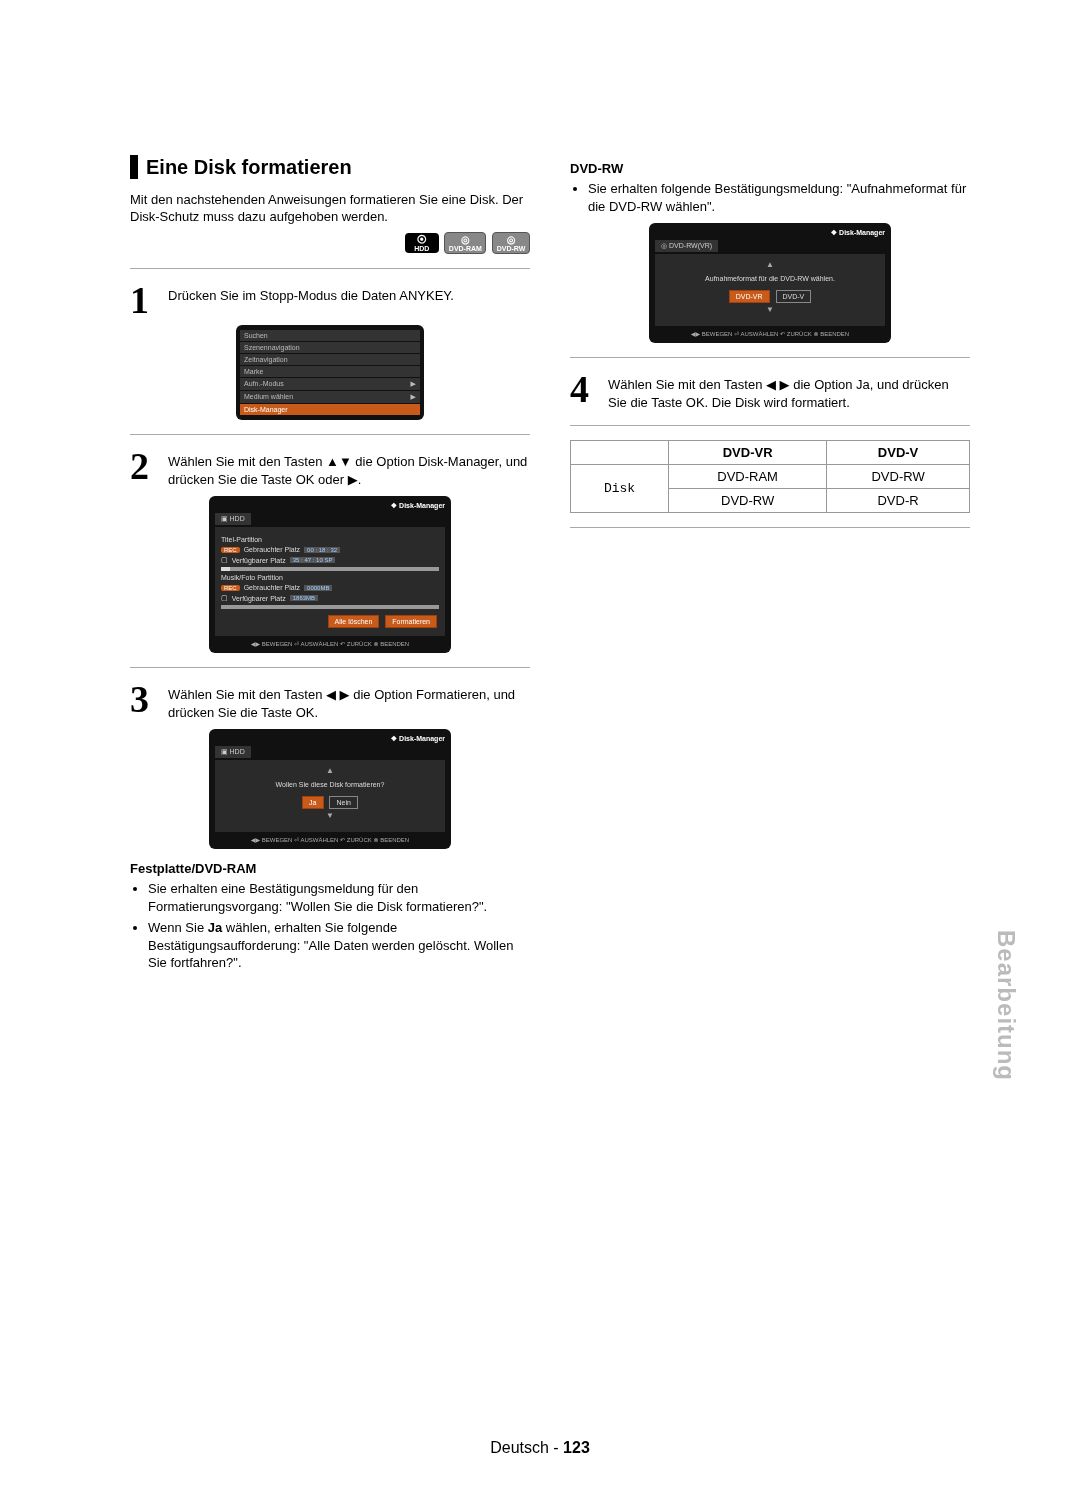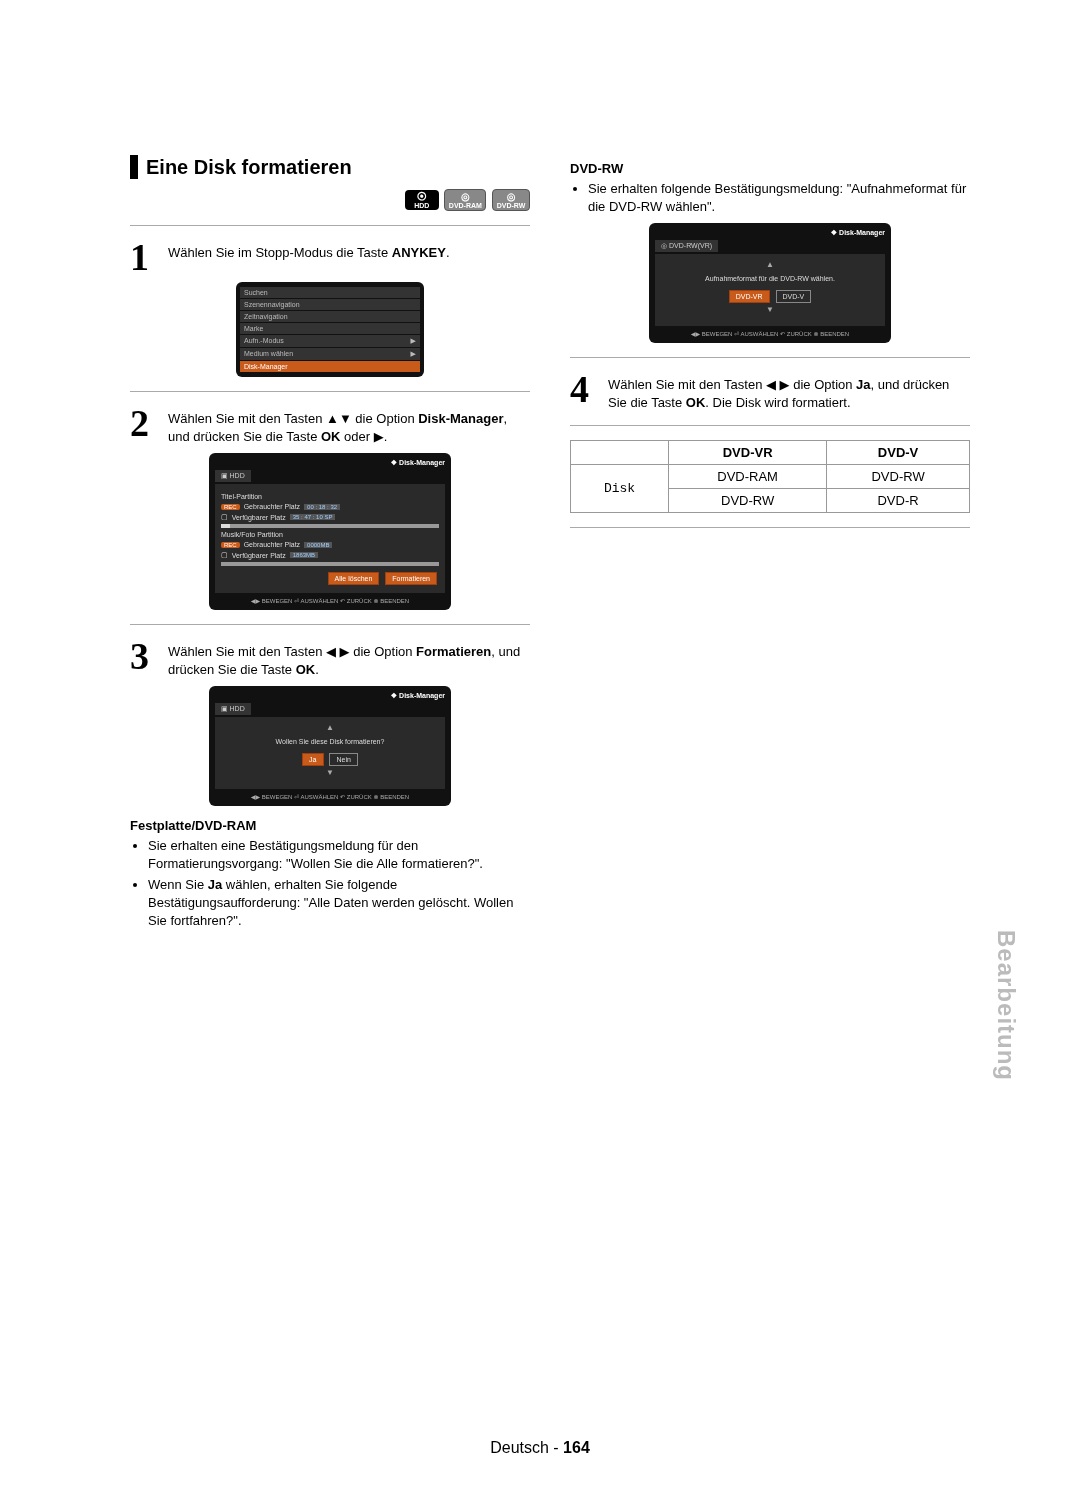--- a/index.html
+++ b/index.html
@@ -78,21 +78,21 @@
     font-weight: bold;
     line-height: 0.9;
     width: 30px;
     flex: none;
   }
   .step-text {
     font-size: 13px;
     line-height: 1.35;
     padding-top: 4px;
   }
-  .step-text b { font-weight: bold; }
+  .step-text b { font-weight: normal; }
 
   
   .osd {
     width: 230px;
     margin: 8px auto 12px auto;
     background: #111;
     color: #ddd;
     border-radius: 6px;
     padding: 6px;
     font-size: 7px;
@@ -207,33 +207,34 @@
 <div class="page">
 
   <div class="columns">
 
     <div class="col">
 
       <h2 class="section-heading">
         <span>Eine Disk formatieren</span>
       </h2>
 
+      <p class="intro">Mit den nachstehenden Anweisungen formatieren Sie eine Disk. Der Disk-Schutz muss dazu aufgehoben werden.</p>
 
       <div class="badges">
         <span class="badge badge-hdd"><span class="top">⦿</span><span>HDD</span></span>
         <span class="badge badge-ram"><span class="top">◎</span><span>DVD-RAM</span></span>
         <span class="badge badge-rw"><span class="top">◎</span><span>DVD-RW</span></span>
       </div>
 
       <hr class="hr">
 
       <div class="step">
         <div class="step-num">1</div>
         <div class="step-text">
-          <span>Wählen Sie im Stopp-Modus die Taste </span><b>ANYKEY</b><span>.</span>
+          <span>Drücken Sie im Stopp-Modus die Daten </span><b>ANYKEY</b><span>.</span>
         </div>
       </div>
 
       <div class="osd menu">
         <div class="item">
             <span>Suchen</span>
           </div>
         <div class="item">
             <span>Szenennavigation</span>
           </div>
@@ -328,21 +329,21 @@
             <span class="btn orange">Ja</span>
             <span class="btn">Nein</span>
           </div>
           <div class="caret">▼</div>
         </div>
         <div class="footer">◀▶ BEWEGEN   ⏎ AUSWÄHLEN   ↶ ZURÜCK   ⊗ BEENDEN</div>
       </div>
 
       <div class="sub-heading">Festplatte/DVD-RAM</div>
       <ul class="bullets">
-        <li>Sie erhalten eine Bestätigungsmeldung für den Formatierungsvorgang: "Wollen Sie die Alle formatieren?".</li>
+        <li>Sie erhalten eine Bestätigungsmeldung für den Formatierungsvorgang: "Wollen Sie die Disk formatieren?".</li>
         <li>
           <span>Wenn Sie </span><b>Ja</b><span> wählen, erhalten Sie folgende Bestätigungsaufforderung: "Alle Daten werden gelöscht. Wollen Sie fortfahren?".</span>
         </li>
       </ul>
     </div>
 
     <div class="col">
 
       <div class="sub-heading">DVD-RW</div>
       <ul class="bullets">
@@ -395,15 +396,15 @@
       </tbody>
         </table>
 
       <hr class="hr">
     </div>
   </div>
 
   <div class="side-tab">Bearbeitung</div>
 
   <div class="page-footer">
-    <span>Deutsch</span> - <b>164</b>
+    <span>Deutsch</span> - <b>123</b>
   </div>
 </div>
 
 </body></html>

